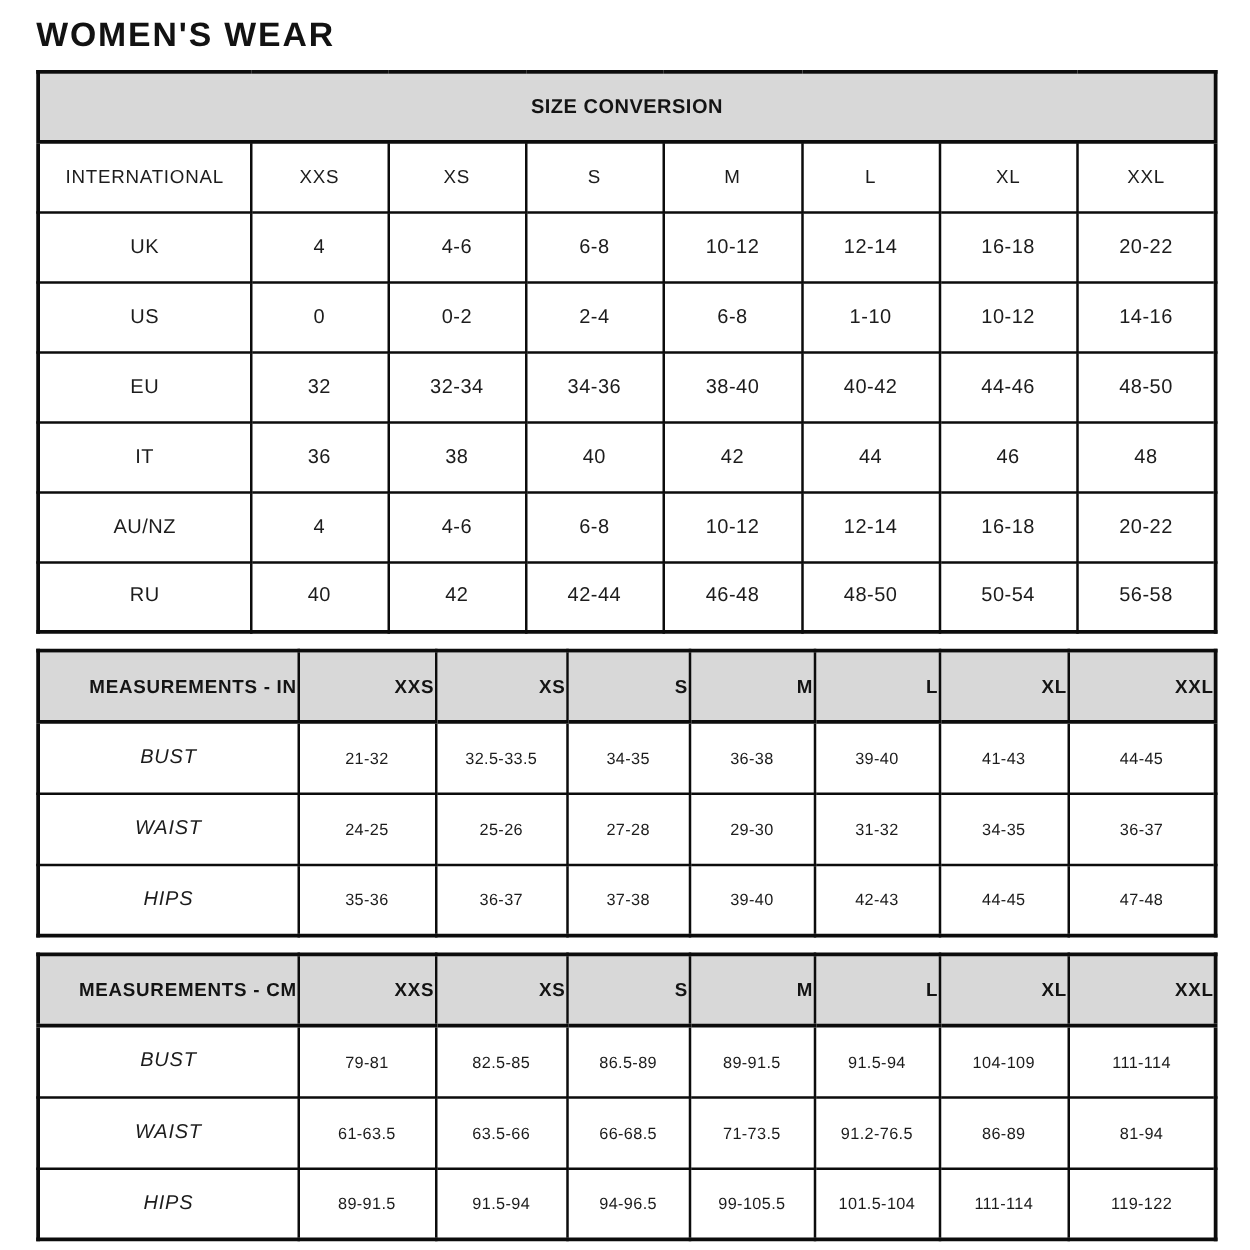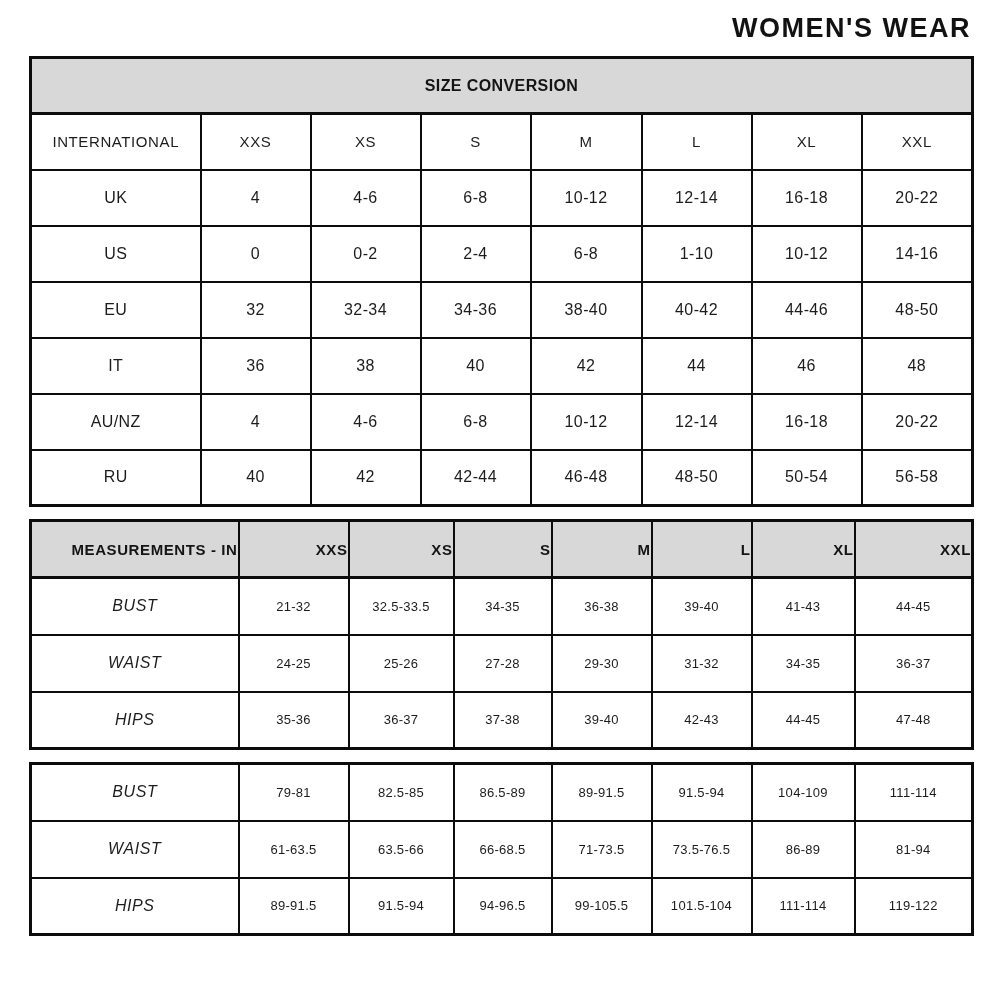--- a/index.html
+++ b/index.html
@@ -4,21 +4,21 @@
 <style>
   * { box-sizing: border-box; margin: 0; padding: 0; }
   html, body {
     width: 1000px; height: 1000px;
     background: #ffffff;
     font-family: "Liberation Sans", sans-serif;
     color: #1c1c1c;
   }
   .page { padding: 13px 29px 0 29px; }
   .title {
-    text-align: right;
+    text-align: left;
     font-size: 27px;
     font-weight: 700;
     letter-spacing: 1.5px;
     margin-bottom: 12px;
     color: #121212;
   }
   table.tbl {
     border-collapse: collapse;
     table-layout: fixed;
     width: 942px;
@@ -216,37 +216,47 @@
       <col style="width:208px">
       <col style="width:110px">
         <col style="width:105px">
         <col style="width:98px">
         <col style="width:100px">
       <col style="width:100px">
         <col style="width:103px">
         <col style="width:118px">
     </colgroup>
     <tbody>
+        <tr class="head-gray">
+      <td>MEASUREMENTS - CM</td>
+      <td>XXS</td>
+      <td>XS</td>
+      <td>S</td>
+      <td>M</td>
+      <td>L</td>
+      <td>XL</td>
+      <td>XXL</td>
+    </tr>
     <tr>
       <td class="rowlabel">BUST</td>
       <td class="val">79-81</td>
       <td class="val">82.5-85</td>
       <td class="val">86.5-89</td>
       <td class="val">89-91.5</td>
       <td class="val">91.5-94</td>
       <td class="val">104-109</td>
       <td class="val">111-114</td>
     </tr>
     <tr>
       <td class="rowlabel">WAIST</td>
       <td class="val">61-63.5</td>
       <td class="val">63.5-66</td>
       <td class="val">66-68.5</td>
       <td class="val">71-73.5</td>
-      <td class="val">73.5-76.5</td>
+      <td class="val">91.2-76.5</td>
       <td class="val">86-89</td>
       <td class="val">81-94</td>
     </tr>
     <tr>
       <td class="rowlabel">HIPS</td>
       <td class="val">89-91.5</td>
       <td class="val">91.5-94</td>
       <td class="val">94-96.5</td>
       <td class="val">99-105.5</td>
       <td class="val">101.5-104</td>

